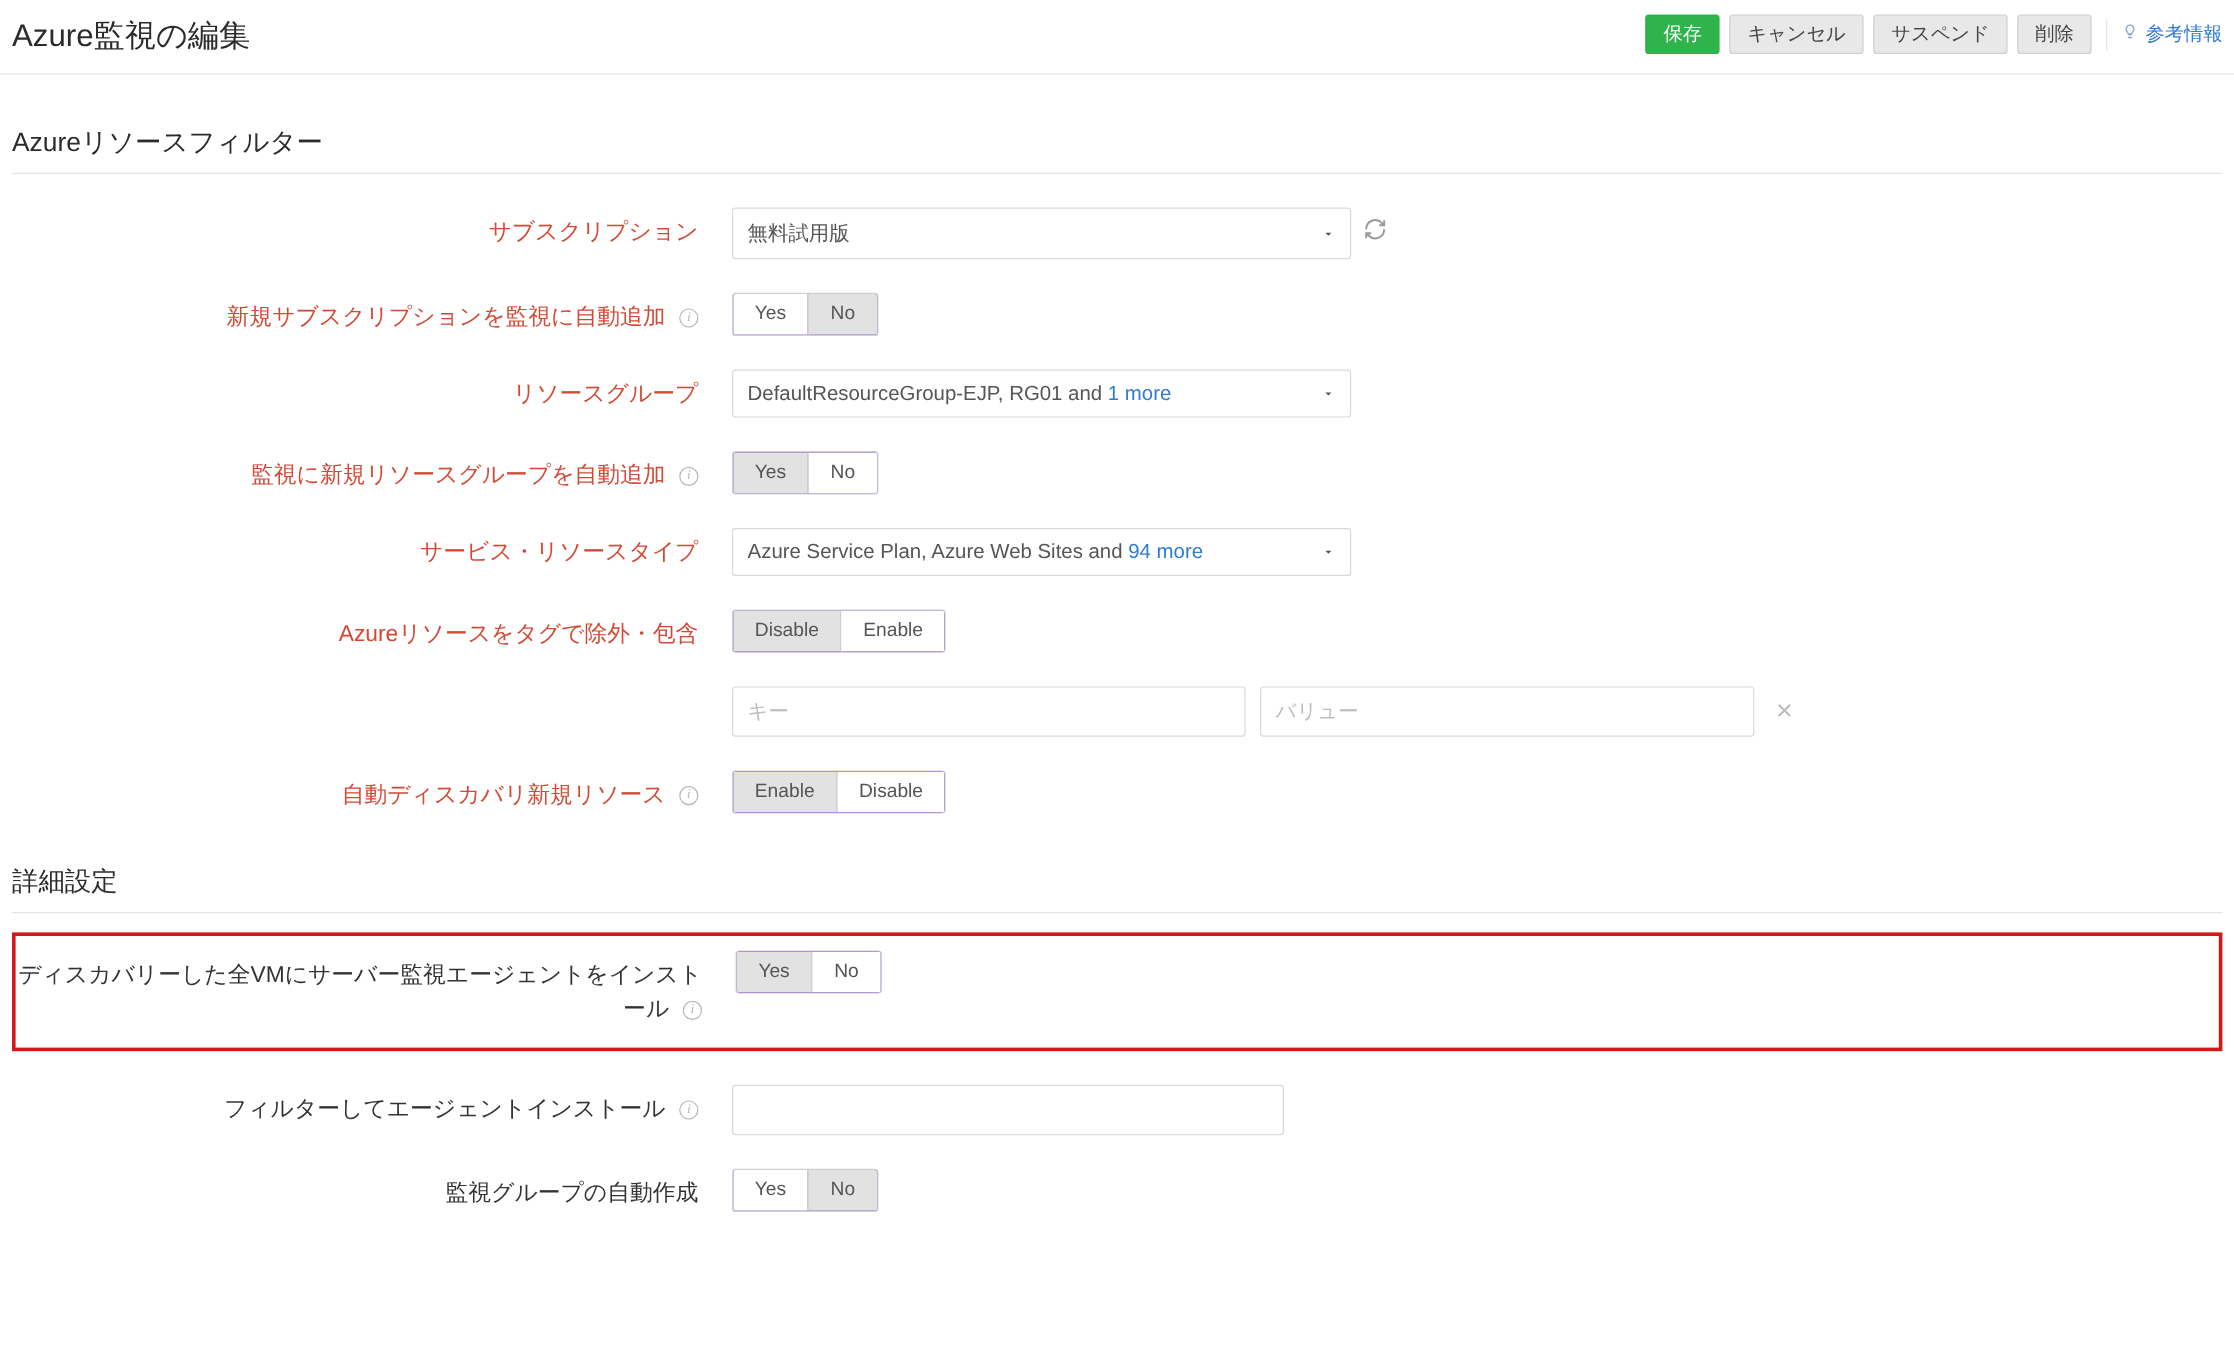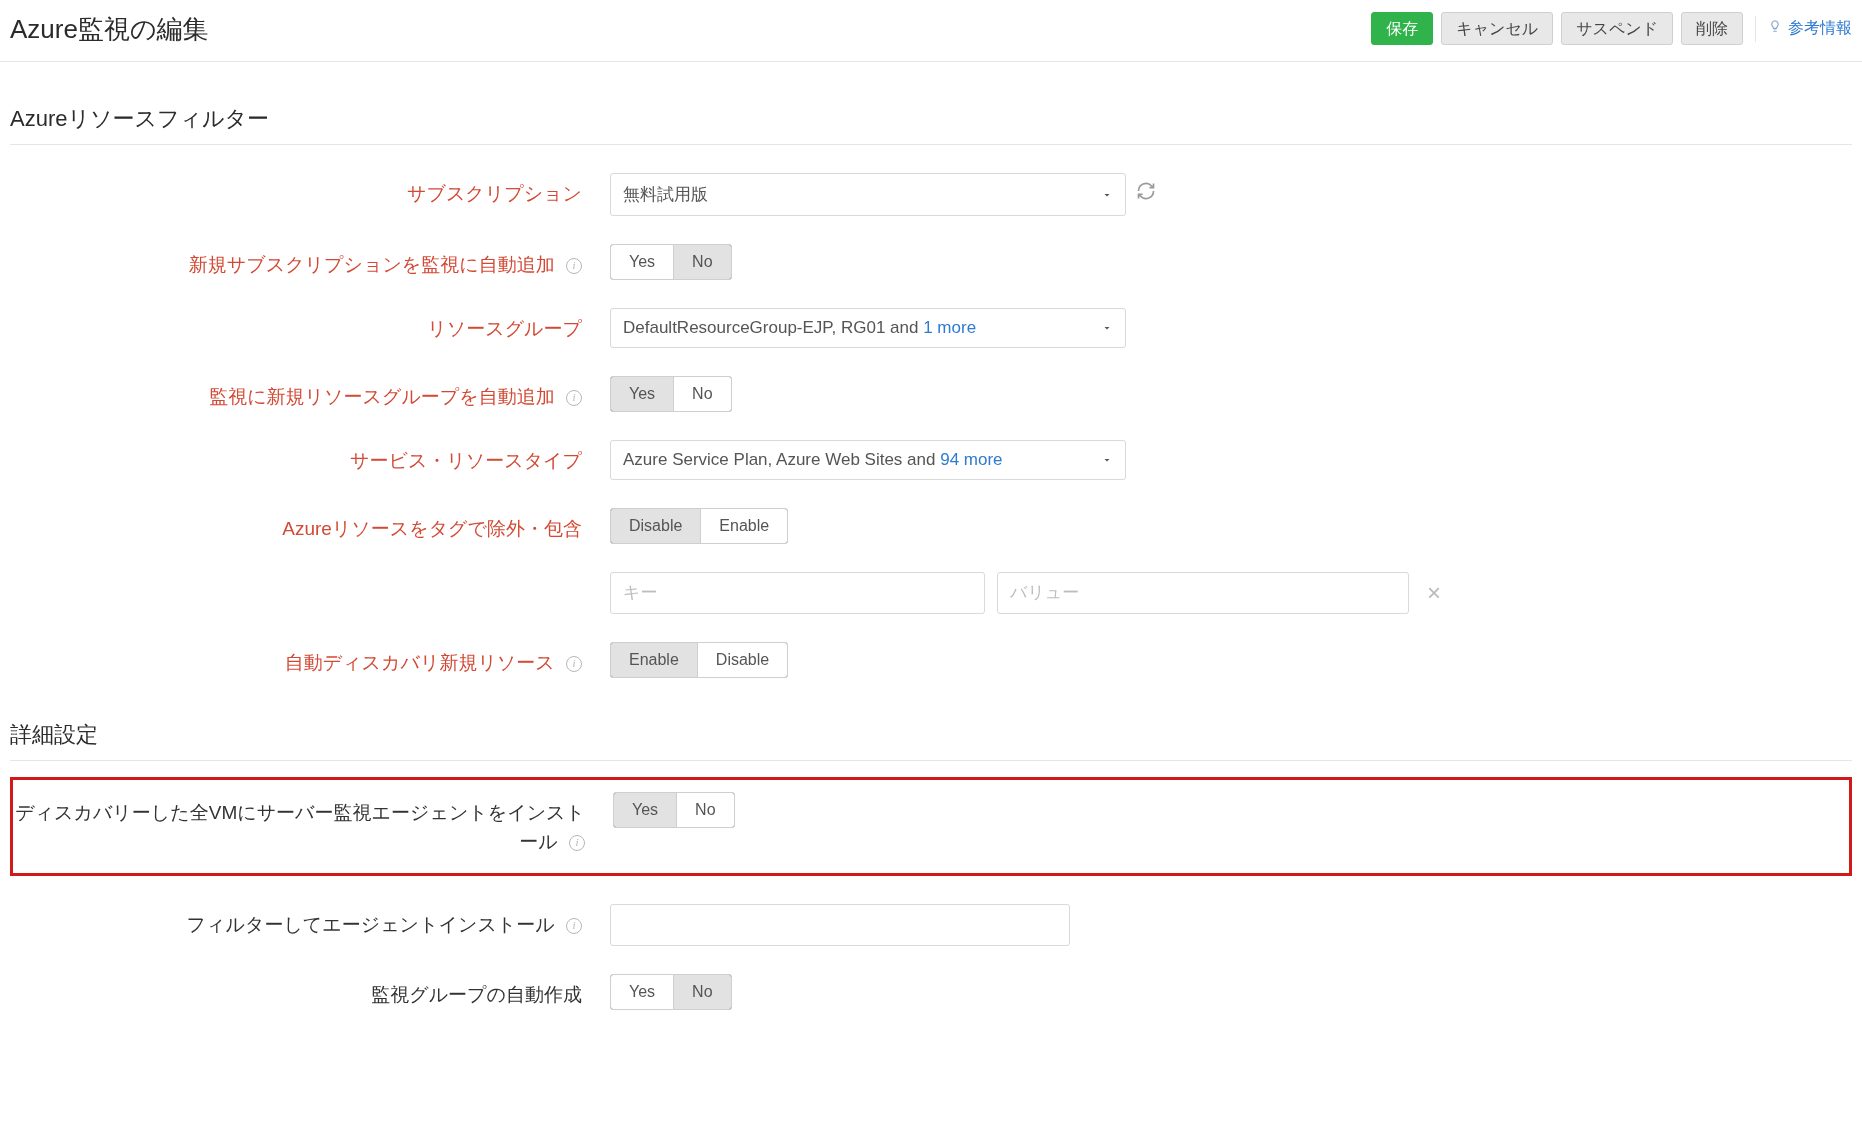--- a/index.html
+++ b/index.html
@@ -186,21 +186,21 @@
   }
   .text-input{
     border:1px solid var(--border);
     border-radius:3px;
     background:#fff;
     padding:10px 12px;
     font-size:17px;
     color:#333;
   }
   .text-input::placeholder{color:#bdbdbd;}
-  .kv-key{width:375px;}
+  .kv-key{width:428px;}
   .kv-val{width:412px;}
   .clear-x{
     color:#bbb;
     font-size:24px;
     cursor:pointer;
     line-height:1;
     padding:0 6px;
   }
 
   

